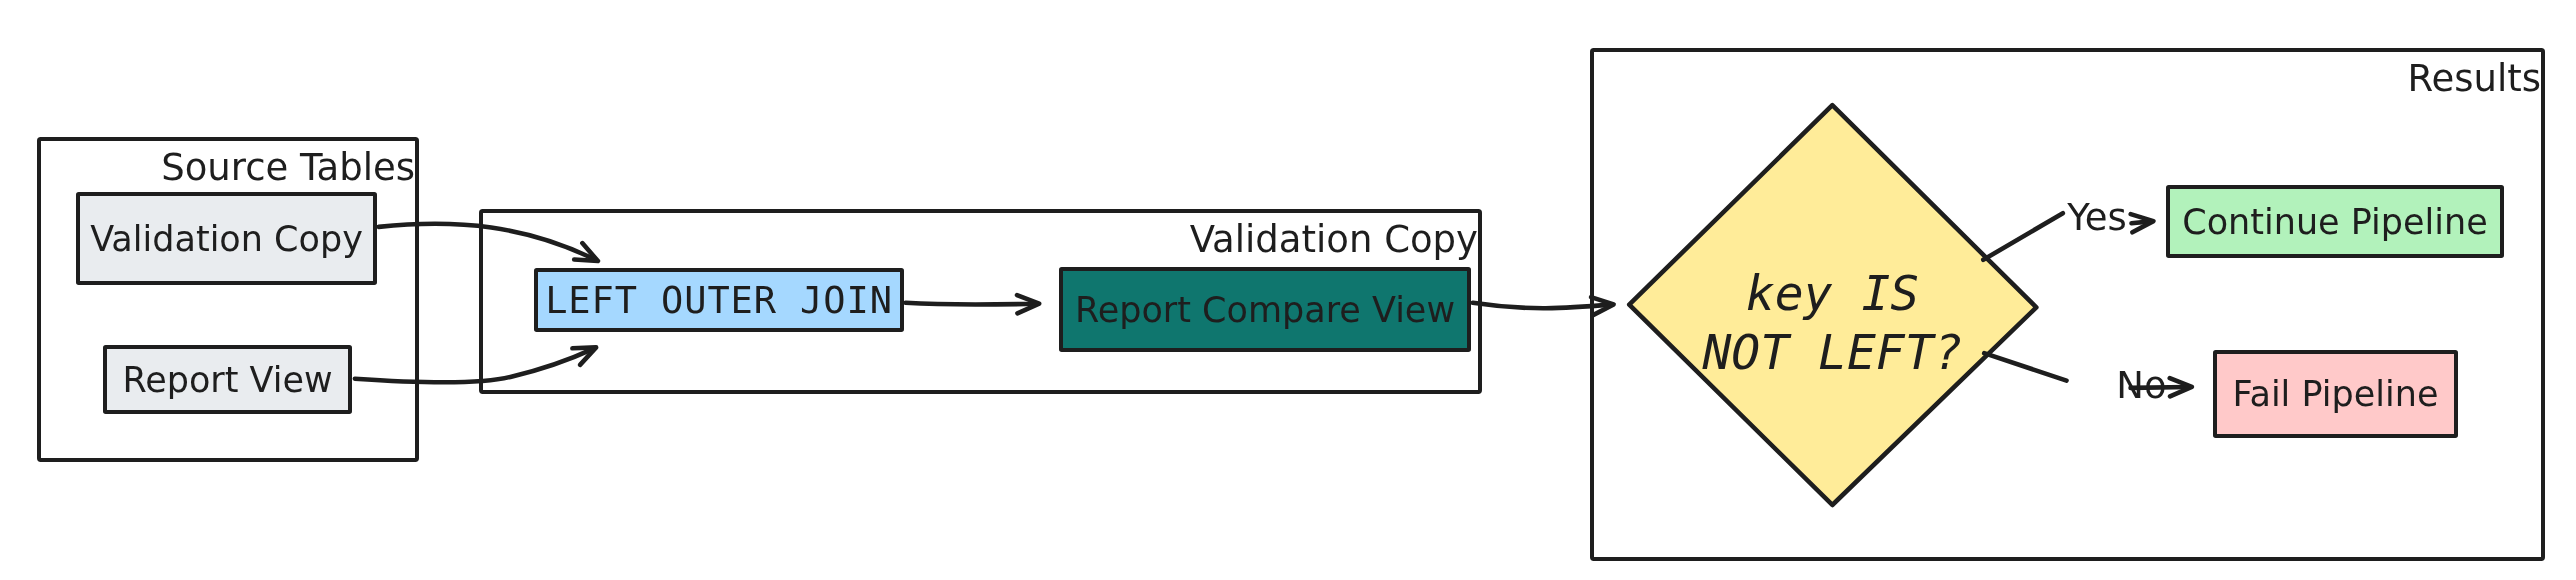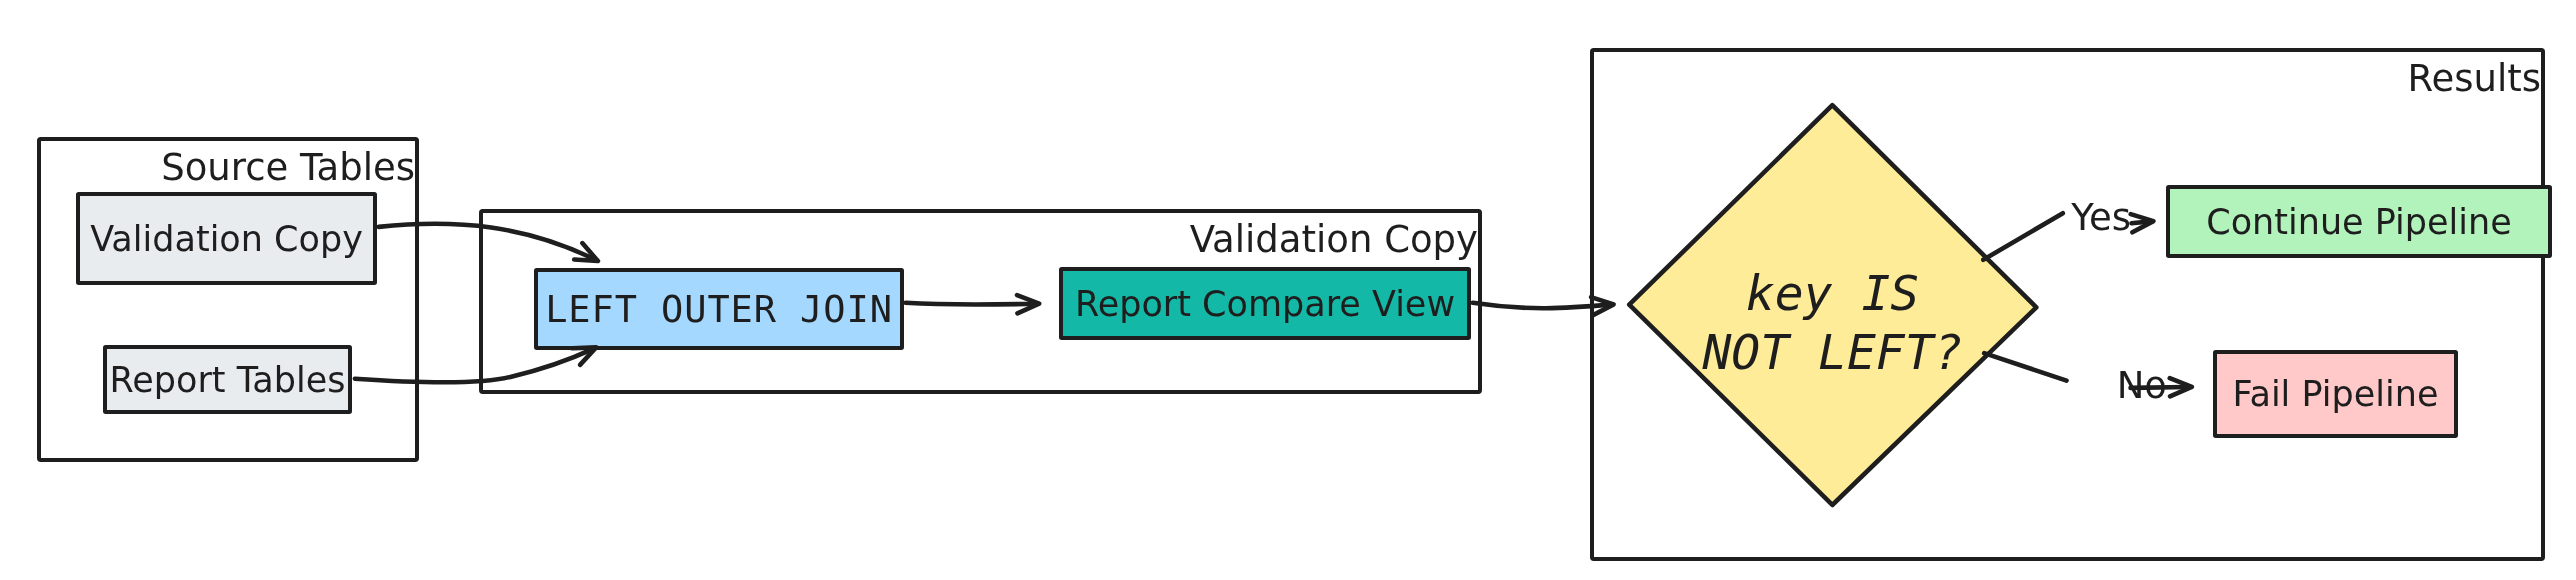--- a/index.html
+++ b/index.html
@@ -51,21 +51,21 @@
   .edge{
     fill:none;
     stroke:#1e1e1e;
     stroke-width:5;
     stroke-linecap:round;
     stroke-linejoin:round;
   }
   .floating-label{
     position:absolute;
     font-size:37px;
-    text-align:right;
+    text-align:center;
     white-space:nowrap;
   }
   #decision-label{
     position:absolute;
     left:1686px;top:264px;
     width:293px;
     text-align:center;
     font-family:"DejaVu Sans Mono","Liberation Mono",monospace;
     font-style:italic;
     font-size:48px;
@@ -89,32 +89,32 @@
 
   <div class="group" style="left:1590px;top:48px;width:955px;height:513px;">
     <div class="group-title">Results</div>
   </div>
 
   <div class="node" style="left: 76px; top: 192px; width: 301px; height: 93px; background-color: rgb(233, 236, 239);">
     <span>Validation Copy</span>
   </div>
 
   <div class="node" style="left: 103px; top: 345px; width: 249px; height: 69px; background-color: rgb(233, 236, 239);">
-    <span>Report Tables</span>
+    <span>Report View</span>
   </div>
 
-  <div class="node mono" style="left: 534px; top: 268px; width: 370px; height: 82px; background-color: rgb(165, 216, 255);">
+  <div class="node mono" style="left: 534px; top: 268px; width: 370px; height: 64px; background-color: rgb(165, 216, 255);">
     <span>LEFT OUTER JOIN</span>
   </div>
 
-  <div class="node" style="left: 1059px; top: 267px; width: 412px; height: 73px; background-color: #14b8a6; text-align: right;">
+  <div class="node" style="left: 1059px; top: 267px; width: 412px; height: 85px; background-color: #0f766e; text-align: right;">
     <span>Report Compare View</span>
   </div>
 
-  <div class="node" style="left: 2166px; top: 185px; width: 386px; height: 73px; background-color: rgb(178, 242, 187);">
+  <div class="node" style="left: 2166px; top: 185px; width: 338px; height: 73px; background-color: rgb(178, 242, 187);">
     <span>Continue Pipeline</span>
   </div>
 
   <div class="node" style="left: 2213px; top: 350px; width: 245px; height: 88px; background-color: rgb(255, 201, 201);">
     <span>Fail Pipeline</span>
   </div>
 
   <svg id="edge-layer" viewBox="0 0 2814 634" xmlns="http://www.w3.org/2000/svg">
     <defs>
       <marker id="ah" markerUnits="userSpaceOnUse" markerWidth="34" markerHeight="28" refX="24" refY="13" orient="auto">

